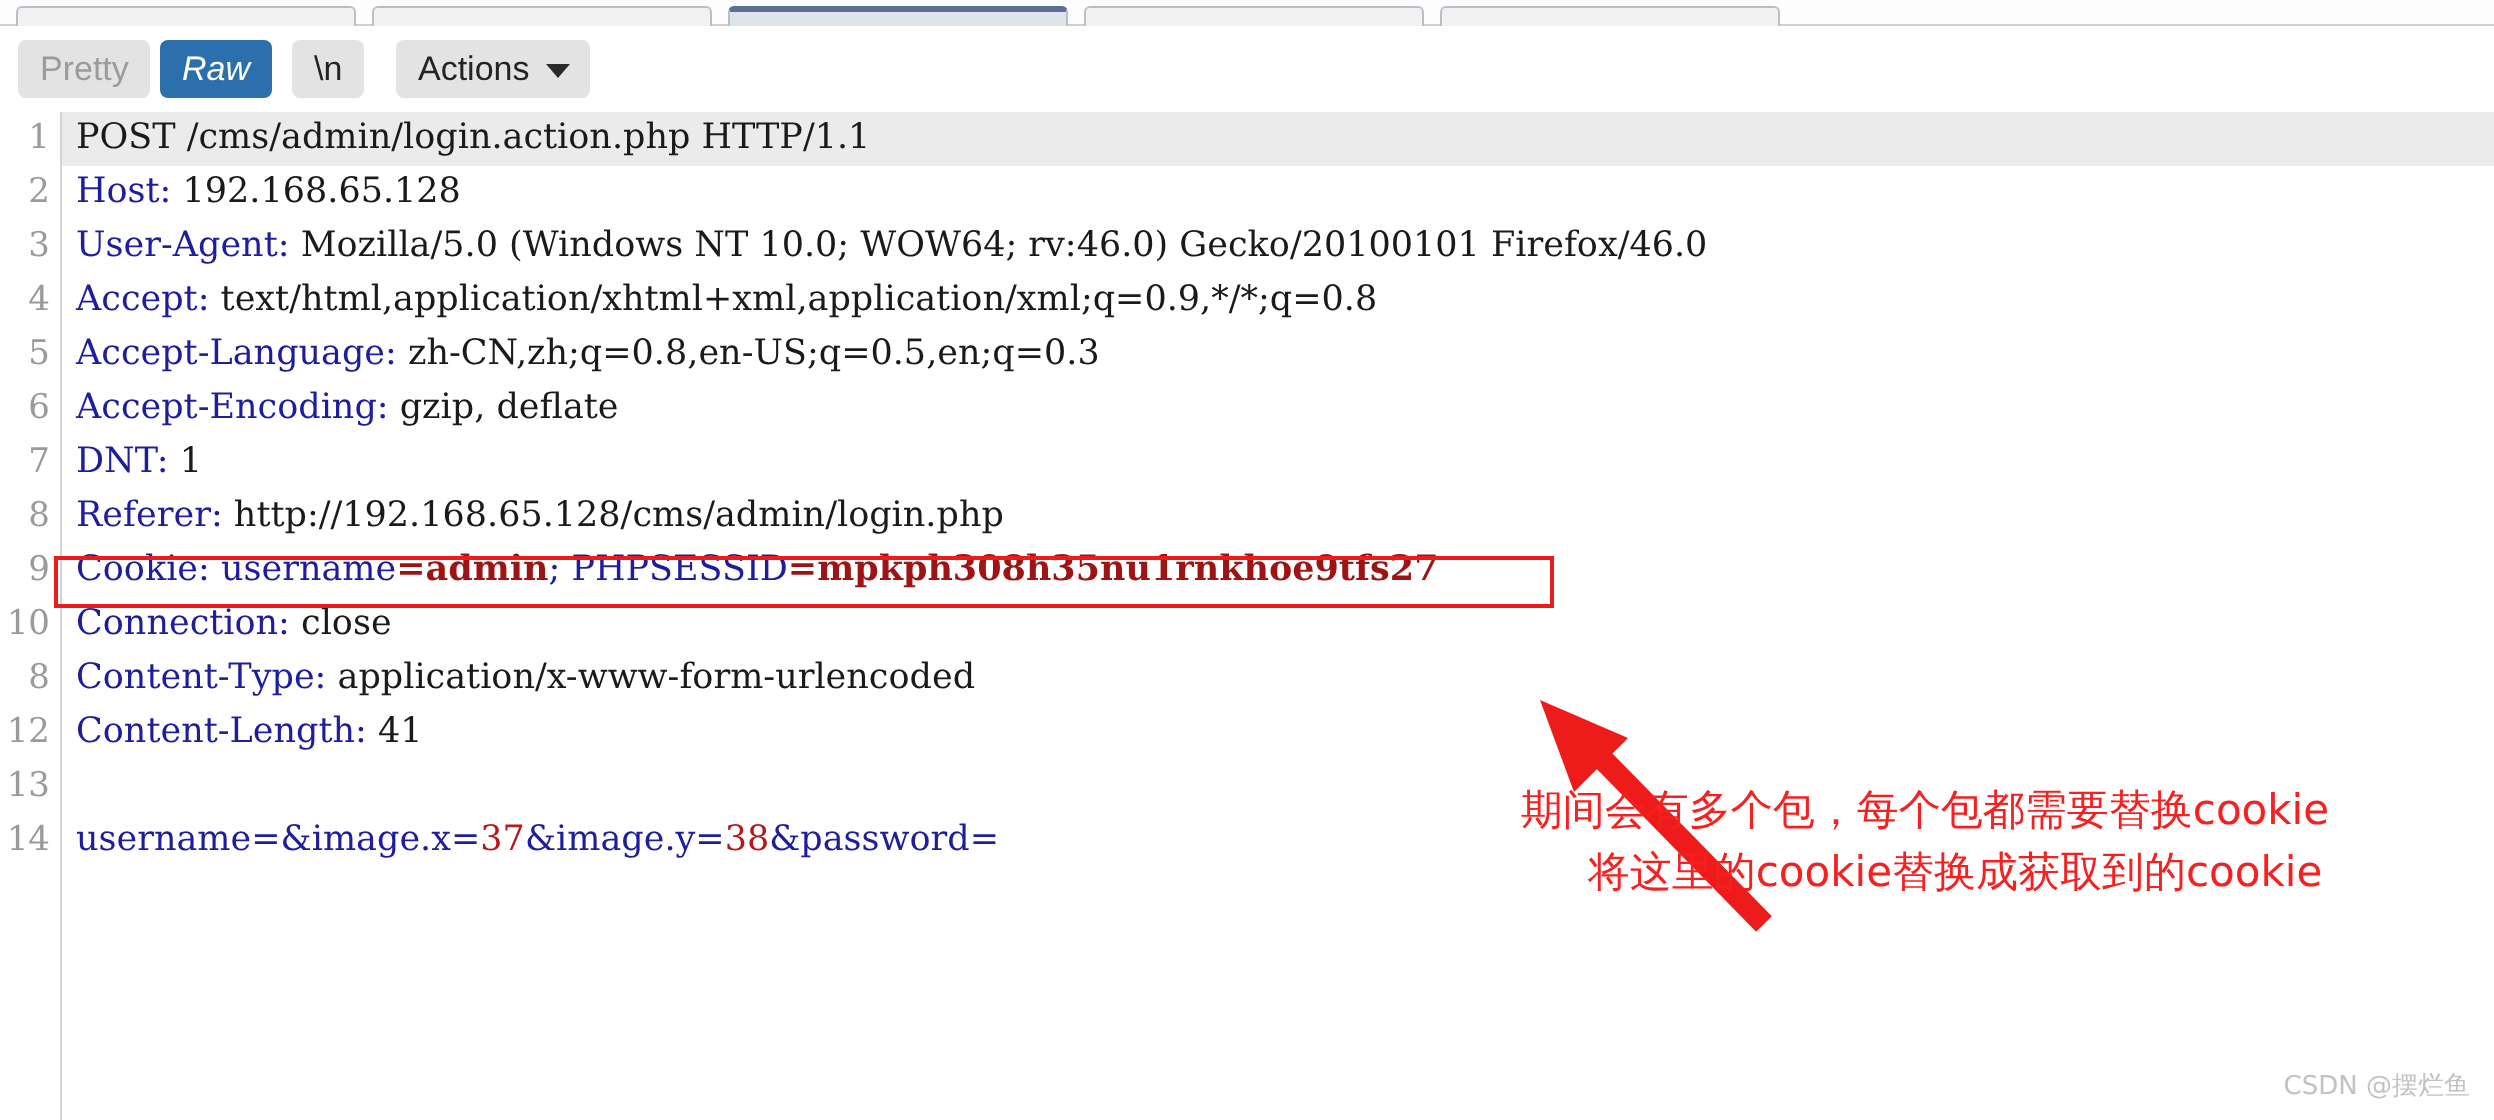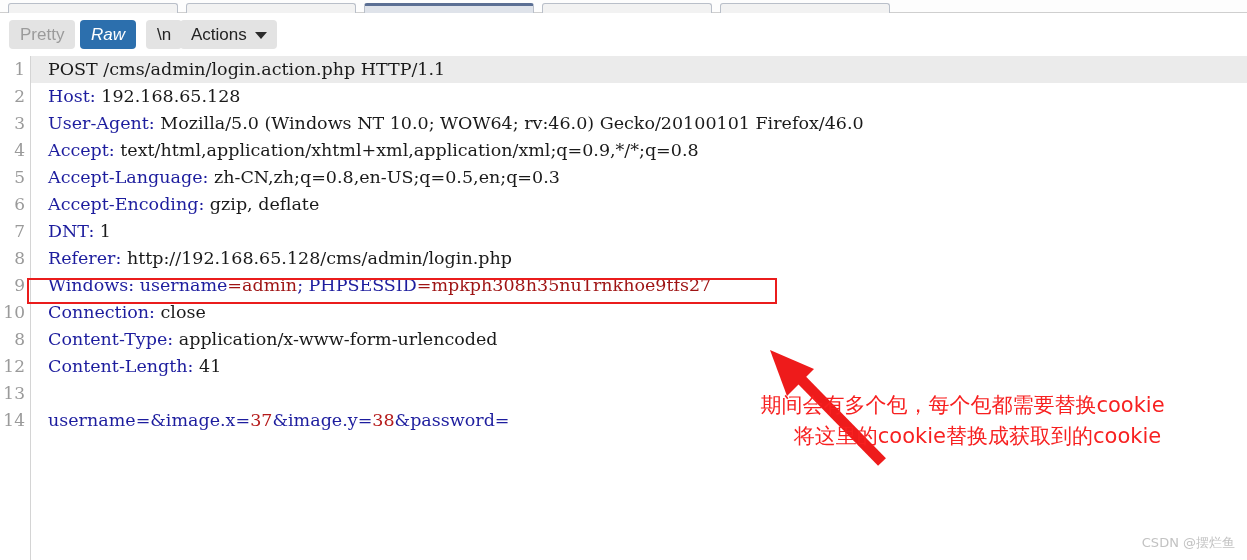--- a/index.html
+++ b/index.html
@@ -64,21 +64,21 @@
   }
   .tool-btn.muted { color: #9b9b9b; }
   .tool-btn.primary {
     background: #2c6fad;
     color: #ffffff;
     font-style: italic;
   }
   #btn-pretty { left: 9px; }
   #btn-raw    { left: 80px; }
   #btn-newline{ left: 146px; }
-  #btn-actions{ left: 180px; padding-right: 30px; }
+  #btn-actions{ left: 198px; padding-right: 30px; }
   #actions-caret {
     position: absolute;
     right: 10px; top: 12px;
     width: 0; height: 0;
     border-left: 6px solid transparent;
     border-right: 6px solid transparent;
     border-top: 7px solid #2b2b2b;
   }
 
   
@@ -107,31 +107,31 @@
     box-sizing: border-box;
   }
   #code-lines {
     position: absolute;
     left: 31px; top: 0;
     right: 0; height: 504px;
   }
   #code-lines .cl {
     height: 27px;
     line-height: 27px;
-    padding-left: 17px;
+    padding-left: 7px;
     font-family: "DejaVu Serif", serif;
     font-size: 17.5px;
     color: #1a1a1a;
     white-space: pre;
     box-sizing: border-box;
   }
   #code-lines .cl.first { background: #ebebeb; }
   .hdr  { color: #1d1d9e; margin-top: 21px; }
   .val  { color: #1a1a1a; }
-  .cval { color: #9e1414; }
+  .cval { color: #9e1414; font-weight: bold; }
   .pkey { color: #1d1d9e; }
   .pnum { color: #b51a1a; margin-top: 18px; }
 
   
   #cookie-highlight {
     position: absolute;
     left: 27px;
     top: 222px;
     width: 750px;
     height: 26px;
@@ -211,21 +211,21 @@
     </div>
   <div id="code-lines">
       <div class="cl first"><span class="val">POST /cms/admin/login.action.php HTTP/1.1</span></div>
       <div class="cl"><span class="hdr">Host:</span><span class="val"> 192.168.65.128</span></div>
       <div class="cl"><span class="hdr">User-Agent:</span><span class="val"> Mozilla/5.0 (Windows NT 10.0; WOW64; rv:46.0) Gecko/20100101 Firefox/46.0</span></div>
       <div class="cl"><span class="hdr">Accept:</span><span class="val"> text/html,application/xhtml+xml,application/xml;q=0.9,*/*;q=0.8</span></div>
       <div class="cl"><span class="hdr">Accept-Language:</span><span class="val"> zh-CN,zh;q=0.8,en-US;q=0.5,en;q=0.3</span></div>
       <div class="cl"><span class="hdr">Accept-Encoding:</span><span class="val"> gzip, deflate</span></div>
       <div class="cl"><span class="hdr">DNT:</span><span class="val"> 1</span></div>
       <div class="cl"><span class="hdr">Referer:</span><span class="val"> http://192.168.65.128/cms/admin/login.php</span></div>
-      <div class="cl"><span class="hdr">Windows: </span><span class="pkey">username</span><span class="cval">=admin</span><span class="pkey">; </span><span class="pkey">PHPSESSID</span><span class="cval">=mpkph308h35nu1rnkhoe9tfs27</span></div>
+      <div class="cl"><span class="hdr">Cookie: </span><span class="pkey">username</span><span class="cval">=admin</span><span class="pkey">; </span><span class="pkey">PHPSESSID</span><span class="cval">=mpkph308h35nu1rnkhoe9tfs27</span></div>
       <div class="cl"><span class="hdr">Connection:</span><span class="val"> close</span></div>
       <div class="cl"><span class="hdr">Content-Type:</span><span class="val"> application/x-www-form-urlencoded</span></div>
       <div class="cl"><span class="hdr">Content-Length:</span><span class="val"> 41</span></div>
       <div class="cl"><span class="val"></span></div>
       <div class="cl"><span class="pkey">username=&amp;image.x=</span><span class="pnum">37</span><span class="pkey">&amp;image.y=</span><span class="pnum">38</span><span class="pkey">&amp;password=</span></div>
     </div>
 
   <div id="cookie-highlight" style="border-color: rgb(234, 28, 28);"></div>
 
   <svg id="annotation-arrow" viewBox="0 0 130 125">

